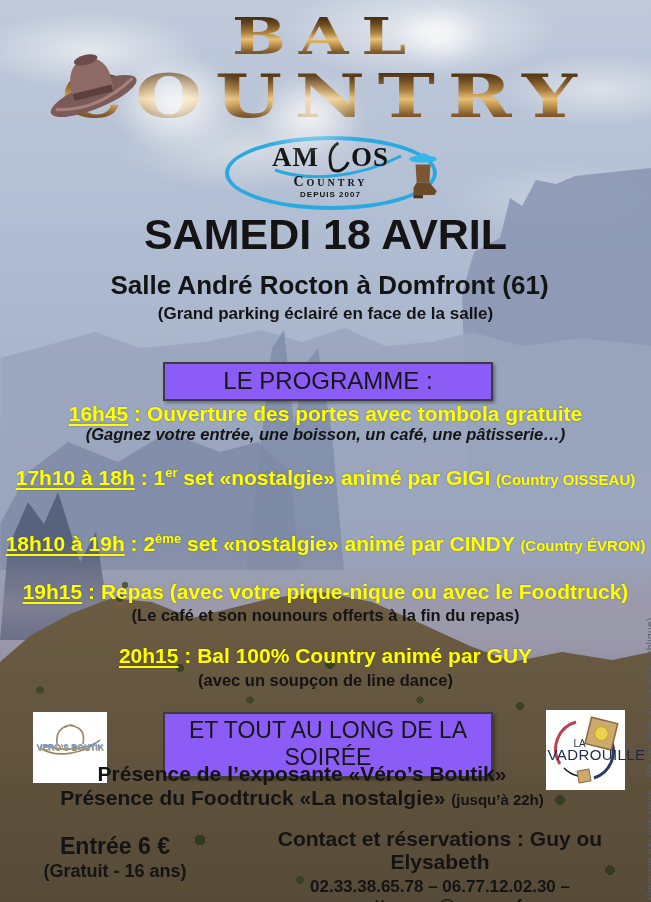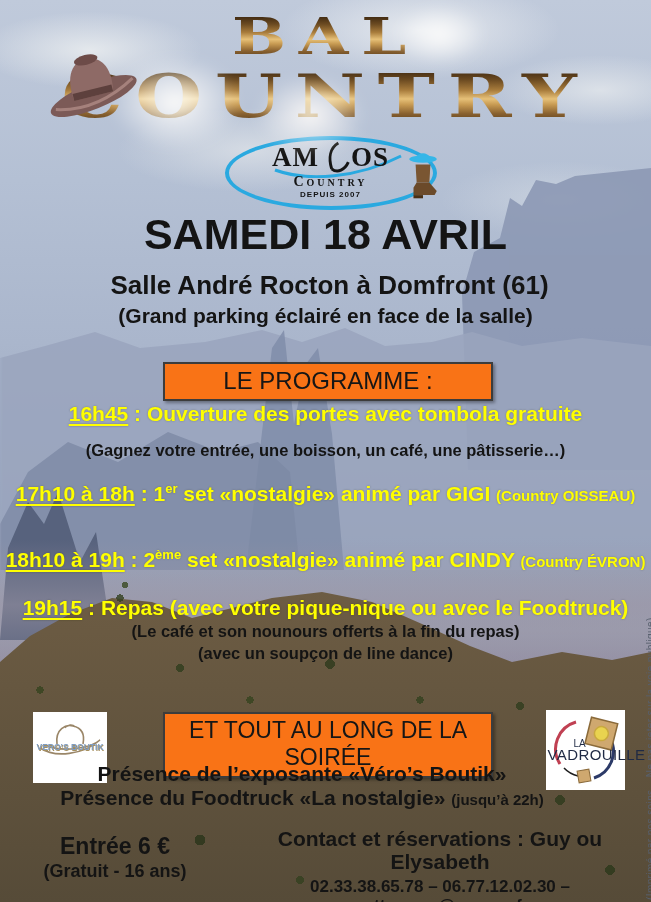--- a/index.html
+++ b/index.html
@@ -68,35 +68,35 @@
   .amlos .swoosh{width:30px;height:36px;margin:-4px 1px 0 1px;}
   .amlos .blue-arc{position:absolute;top:16px;left:48px;width:130px;height:26px;}
   .amlos .country{position:absolute;top:38px;left:0;width:100%;text-align:center;
     font-family:"Liberation Serif",serif;font-size:14px;letter-spacing:3px;color:#141414;font-variant:small-caps;font-weight:bold;}
   .amlos .since{position:absolute;top:54px;left:0;width:100%;text-align:center;font-size:8px;font-weight:bold;color:#141414;letter-spacing:1px;}
   .amlos .boot{position:absolute;right:-4px;top:14px;width:36px;height:50px;}
 
   
   .date{position:absolute;top:212px;left:0;width:651px;text-align:center;font-size:43px;line-height:44px;font-weight:bold;color:#141414;z-index:3;}
   .venue{position:absolute;top:270px;left:4px;width:651px;text-align:center;font-size:26px;font-weight:bold;color:#141414;z-index:3;}
-  .venue-note{position:absolute;top:304px;left:0;width:651px;text-align:center;font-size:21px;font-weight:bold;color:#141414;z-index:3;}
-
-  .gray-box{position:absolute;left:163px;width:326px;background:#f97316;border:2px solid #3c3c3c;
+  .venue-note{position:absolute;top:304px;left:0;width:651px;text-align:center;font-size:17px;font-weight:bold;color:#141414;z-index:3;}
+
+  .gray-box{position:absolute;left:163px;width:326px;background:#8b5cf6;border:2px solid #3c3c3c;
     box-shadow:2px 2px 3px rgba(0,0,0,.35);text-align:center;color:#161616;z-index:3;}
   .prog-box{top:362px;font-size:24px;padding:3px 0 4px 0;}
   .evening-box{top:712px;font-size:23px;padding:3px 0 5px 0;}
 
   
   .program{position:absolute;top:403px;left:0;width:651px;text-align:center;z-index:3;}
   .prog-line{font-size:21px;line-height:22px;font-weight:bold;color:#ffff00;text-shadow:0 0 2px rgba(40,40,0,.35);}
   .prog-line .ptime{text-decoration:underline;text-decoration-thickness:2px;text-underline-offset:3px;}
   .prog-line sup{font-size:0.62em;}
   .prog-line .porg{font-size:15px;}
   .prog-note{font-size:16.5px;line-height:18px;font-weight:bold;color:#141414;}
-  .mt6{margin-top:16px;}.mt19{margin-top:19px;}.mt23{margin-top:37px;text-align:center;}.mt24{margin-top:24px;}
+  .mt6{margin-top:0;font-style:italic;}.mt19{margin-top:19px;}.mt23{margin-top:37px;text-align:center;}.mt24{margin-top:24px;}
   .mt3{margin-top:3px;}.mt21{margin-top:21px;}.mt4{margin-top:4px;}
 
   
   .evening-lines{position:absolute;top:763px;left:0;width:604px;text-align:center;z-index:3;}
   .ev-line{font-size:21px;line-height:22px;font-weight:bold;color:#141414;}
   .ev-line .small{font-size:15px;}
   .ev-line+.ev-line{margin-top:2px;}
 
   .partner{position:absolute;background:#fff;z-index:3;display:flex;align-items:center;justify-content:center;}
   .veros{left:33px;top:712px;width:74px;height:71px;}
@@ -189,20 +189,21 @@
     <div class="prog-line"><span class="ptime">16h45</span><span> : </span><span>Ouverture des portes avec tombola gratuite</span></div>
     <div class="prog-note mt6">(Gagnez votre entrée, une boisson, un café, une pâtisserie…)</div>
 
     <div class="prog-line mt19"><span class="ptime">17h10 à 18h</span><span> : </span><span>1</span><sup>er</sup><span> set «nostalgie» animé par GIGI </span><span class="porg">(Country OISSEAU)</span></div>
 
     <div class="prog-line mt23"><span class="ptime">18h10 à 19h</span><span> : </span><span>2</span><sup>ème</sup><span> set «nostalgie» animé par CINDY </span><span class="porg">(Country ÉVRON)</span></div>
 
     <div class="prog-line mt24"><span class="ptime">19h15</span><span> : </span><span>Repas (avec votre pique-nique ou avec le Foodtruck)</span></div>
     <div class="prog-note mt3">(Le café et son nounours offerts à la fin du repas)</div>
 
+    <div class="prog-line mt21"><span class="ptime">20h15</span><span> : </span><span>Bal 100% Country animé par GUY</span></div>
     <div class="prog-note mt4">(avec un soupçon de line dance)</div>
   </div>
 
   <div class="gray-box evening-box">ET TOUT AU LONG DE LA SOIRÉE</div>
 
   <div class="partner veros">
     <div class="veros-wrap">
       <svg class="veros-hat" viewBox="0 0 70 56">
         <path d="M22 24 C20 9 31 4 38 6 C47 8 50 14 48 24" fill="none" stroke="#9a8668" stroke-width="1.6"></path>
         <path d="M5 28 C20 38 48 35 65 20 C56 28 28 33 10 25" fill="none" stroke="#9a8668" stroke-width="1.6"></path>

